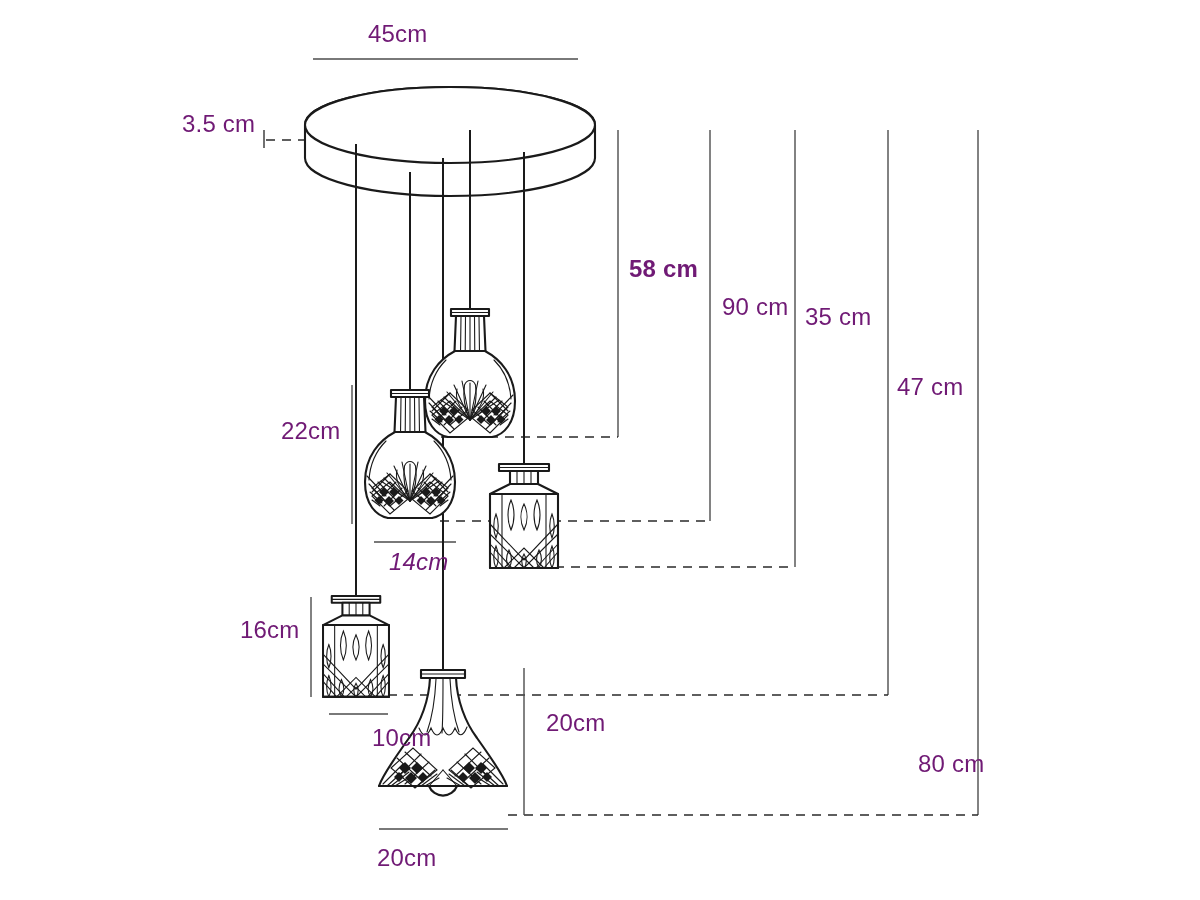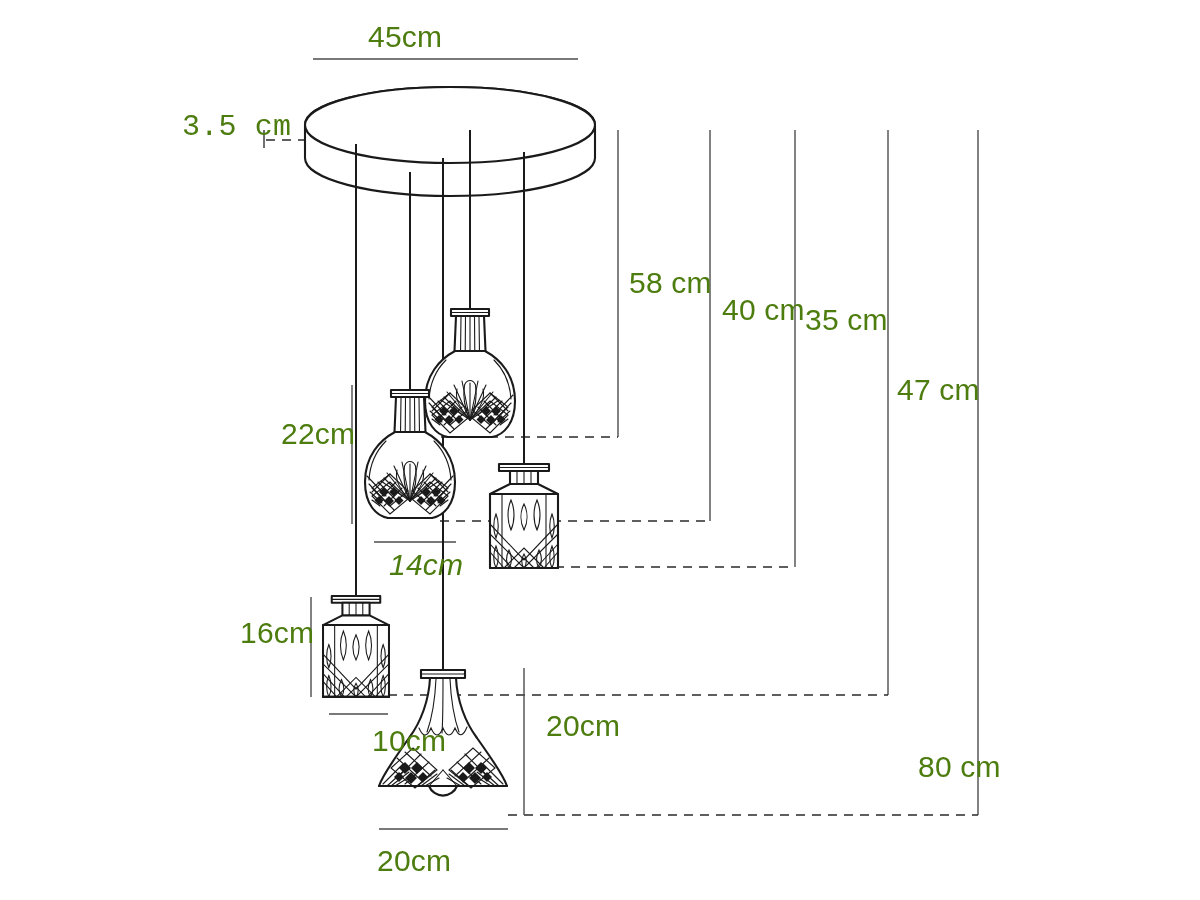--- a/index.html
+++ b/index.html
@@ -1,19 +1,19 @@
 <!DOCTYPE html>
 <html><head>
 <meta charset="utf-8">
 <style>
   html,body{margin:0;padding:0;background:#ffffff;}
   body{width:1200px;height:900px;overflow:hidden;font-family:"Liberation Sans",sans-serif;}
   #stage{position:relative;width:1200px;height:900px;background:#ffffff;}
   svg#drawing{position:absolute;left:0;top:0;width:1200px;height:900px;display:block;}
-  .dimtext{position:absolute;font-family:"Liberation Sans",sans-serif;font-size:30px;color:#4d7c0f;
+  .dimtext{position:absolute;font-family:"Liberation Sans",sans-serif;font-size:24px;color:#701a75;
            white-space:nowrap;line-height:1;letter-spacing:0.2px;}
 </style>
 </head>
 <body>
 
 <div id="stage">
 
   <svg id="drawing" viewBox="0 0 1200 900">
     <defs>
       <style>
@@ -286,23 +286,23 @@
     </g>
     <g>
       <use href="#decanterSquare" x="0" y="0" transform="translate(356,596) scale(0.97)"></use>
     </g>
     <g>
       <use href="#flareBell" x="0" y="0" transform="translate(443,670)"></use>
     </g>
   </svg>
 
   <div class="dimtext" style="left:368px;top:22px;">45cm</div>
-  <div class="dimtext" style="left:182px;top:112px;font-family:Liberation Mono, monospace;">3.5 cm</div>
-  <div class="dimtext" style="left:629px;top:268px;">58 cm</div>
-  <div class="dimtext" style="left:722px;top:295px;">40 cm</div>
+  <div class="dimtext" style="left:182px;top:112px;">3.5 cm</div>
+  <div class="dimtext" style="left:629px;top:257px;font-weight:bold;">58 cm</div>
+  <div class="dimtext" style="left:722px;top:295px;">90 cm</div>
   <div class="dimtext" style="left:805px;top:305px;">35 cm</div>
   <div class="dimtext" style="left:897px;top:375px;">47 cm</div>
   <div class="dimtext" style="left:918px;top:752px;">80 cm</div>
   <div class="dimtext" style="left:281px;top:419px;text-align:right;">22cm</div>
   <div class="dimtext" style="left:389px;top:550px;font-style:italic;">14cm</div>
   <div class="dimtext" style="left:240px;top:618px;">16cm</div>
   <div class="dimtext" style="left:331px;top:726px;margin-left:41px;">10cm</div>
   <div class="dimtext" style="left:546px;top:711px;">20cm</div>
   <div class="dimtext" style="left:377px;top:846px;">20cm</div>
 

